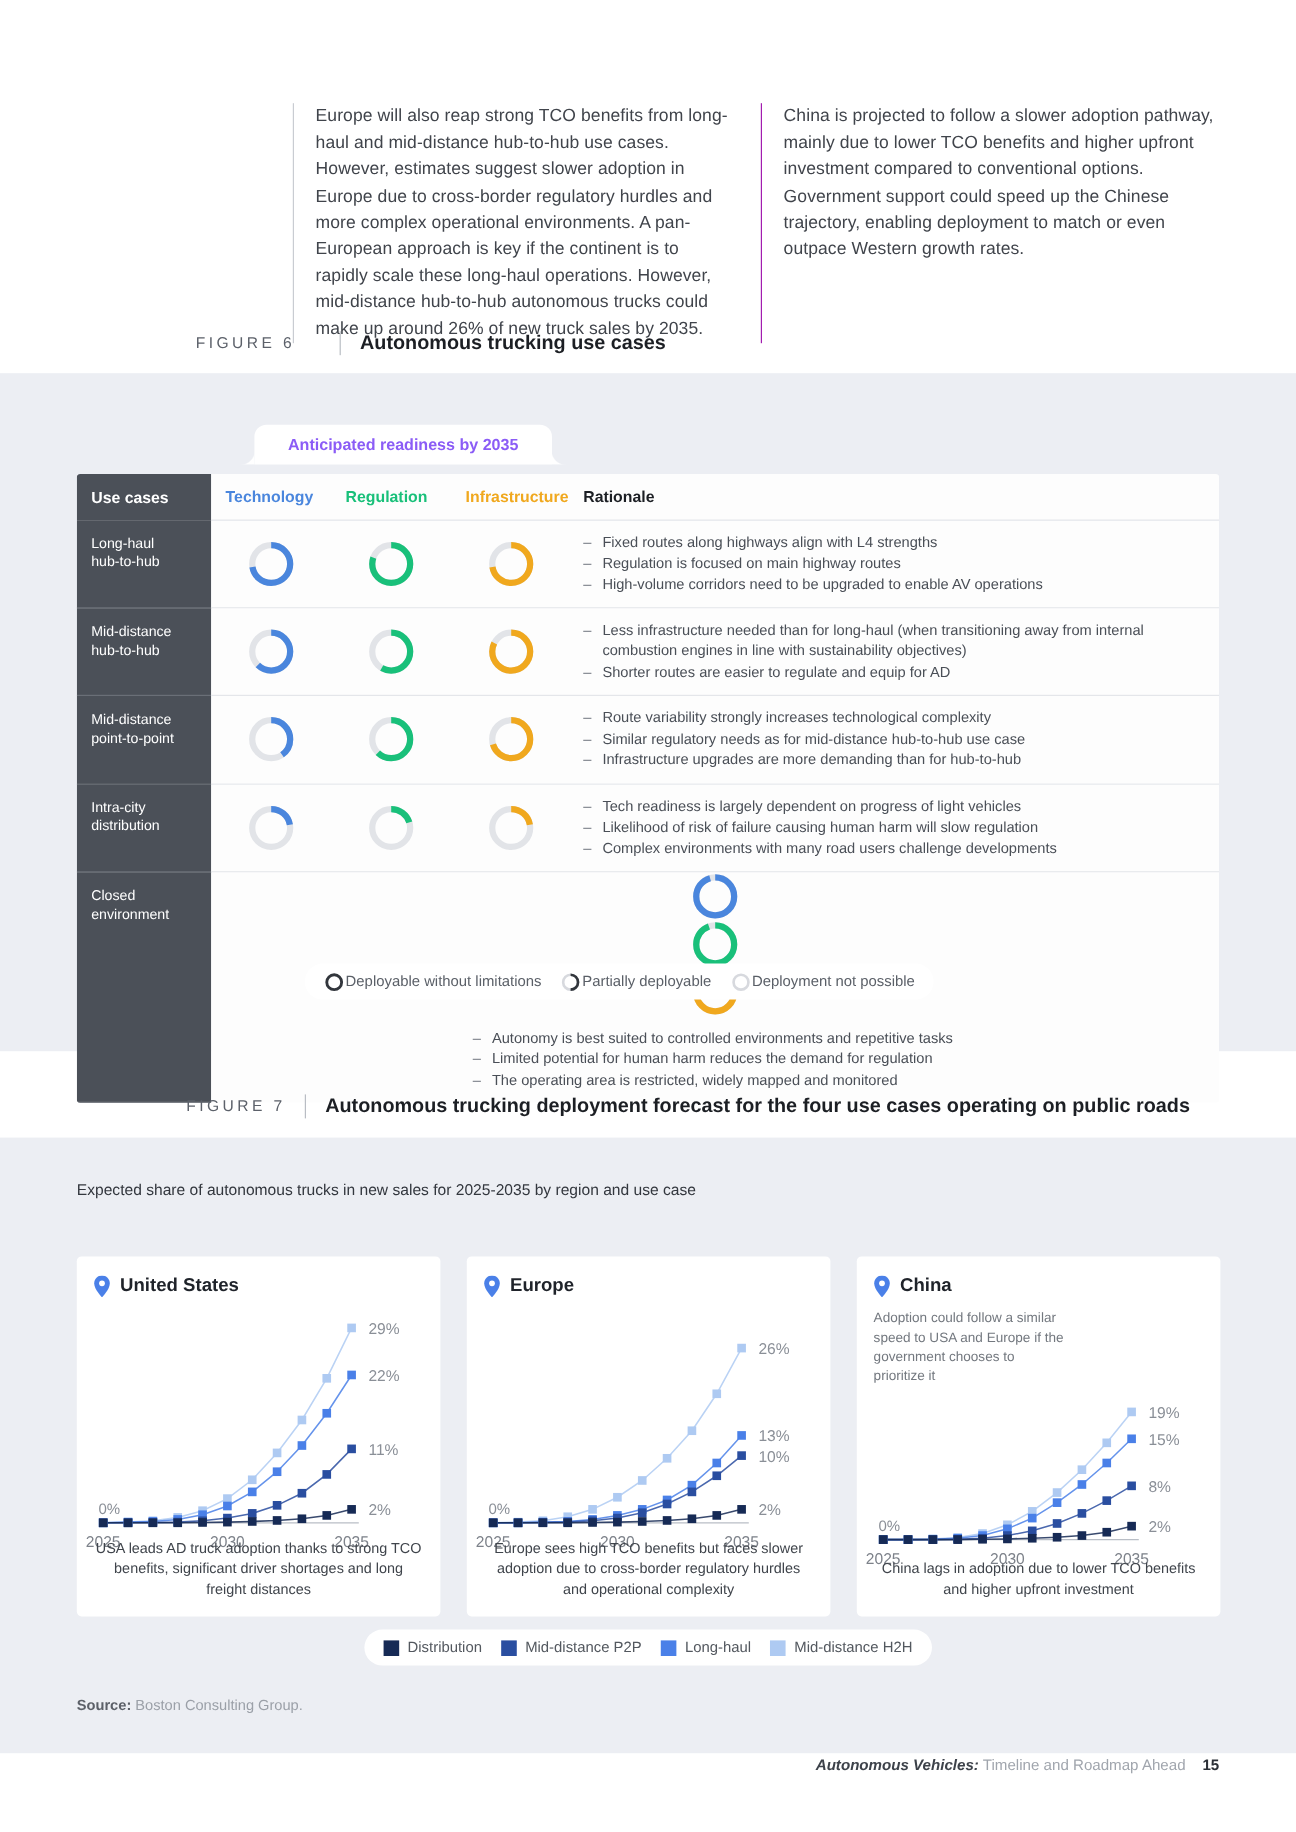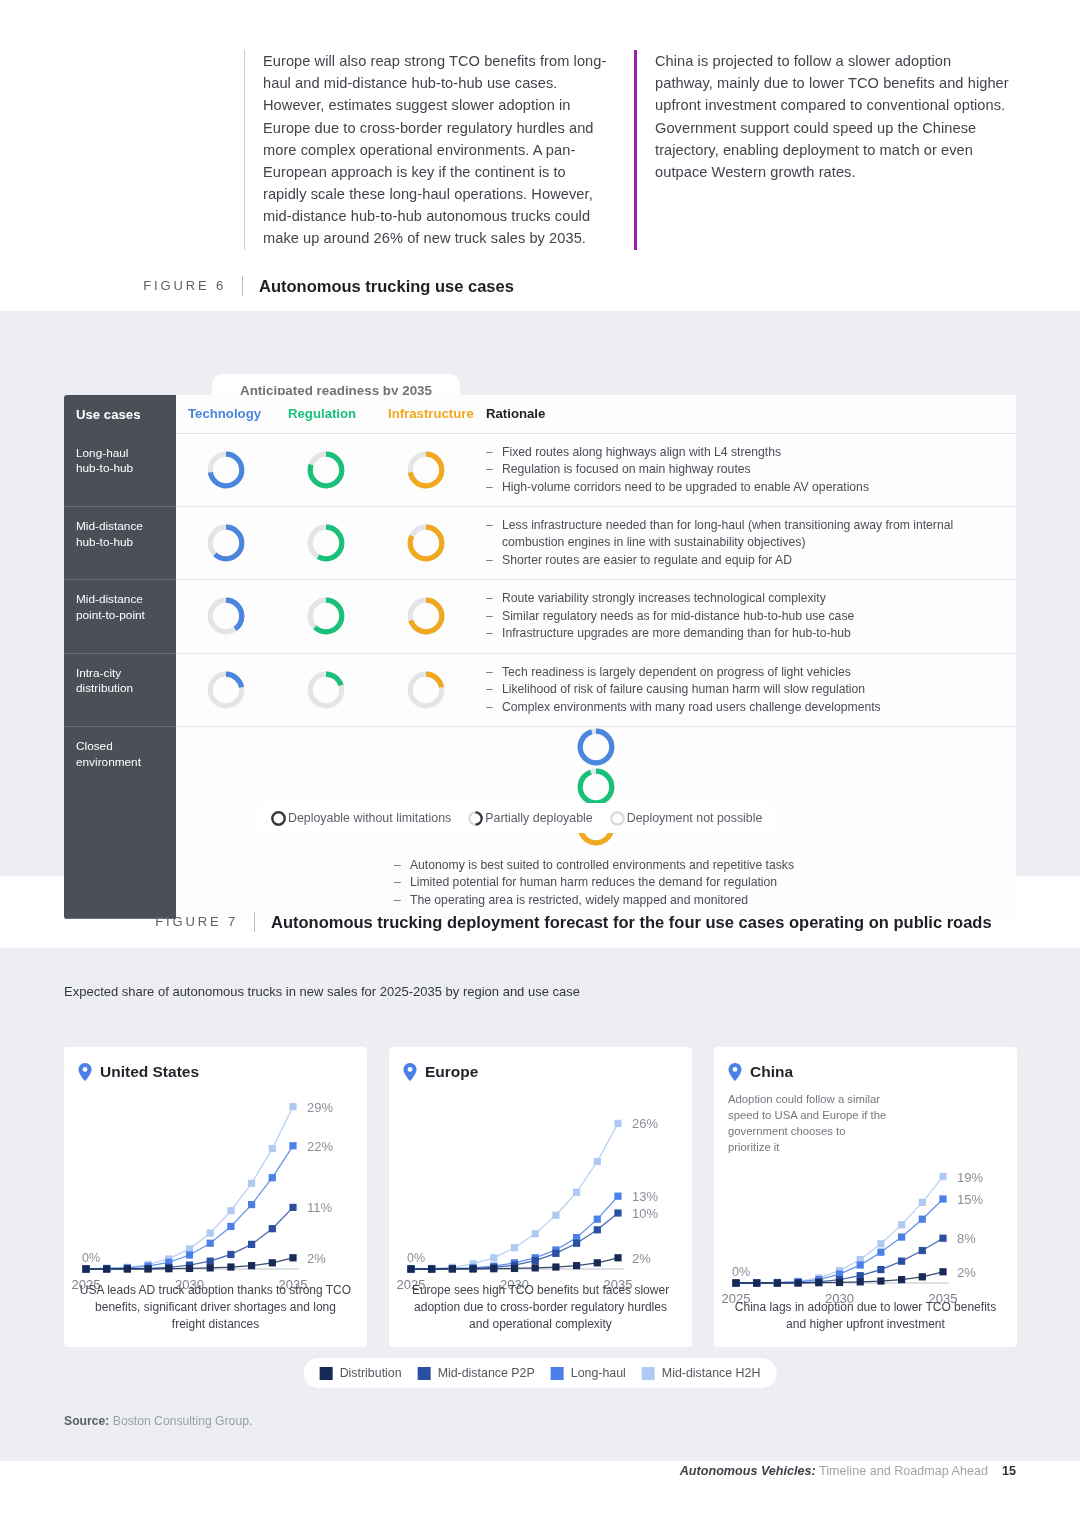--- a/index.html
+++ b/index.html
@@ -7,23 +7,23 @@
     width: 1080px; height: 1527px;
     background: #ffffff;
     font-family: "Liberation Sans", sans-serif;
     color: #3b3f46;
     overflow: hidden;
   }
   .page { position: relative; width: 1080px; height: 1527px; }
 
   
   .intro { position: absolute; left: 244px; top: 50px; width: 790px; display: flex; gap: 0; }
-  .intro-col { position: relative; padding: 0 22px 0 18px; }
+  .intro-col { position: relative; padding: 0 22px 0 18px; margin-top: 36px; }
   .intro-col.left { width: 390px; border-left: 1px solid #c9ccd2; }
-  .intro-col.right { width: 400px; border-left: 3px solid #a21caf; }
+  .intro-col.right { width: 400px; border-left: 1px solid #a21caf; }
   .intro-col p {
     font-size: 14.6px; line-height: 1.52; color: #40444b; letter-spacing: .005em;
   }
 
   
   .fig-row { position: absolute; display: flex; align-items: stretch; }
   .fig-label {
     font-size: 13px; letter-spacing: .22em; color: #5c616a;
     padding-right: 16px; text-align: right; width: 124px; padding-top: 2px;
   }
@@ -31,24 +31,24 @@
     font-size: 16.5px; font-weight: bold; color: #1c1f24;
     border-left: 1px solid #b9bdc4; padding-left: 16px; padding-top: 1px;
   }
 
   
   .panel6 {
     position: absolute; left: 0; top: 311px; width: 1080px; height: 565px;
     background: #eceef3;
   }
   .tabcap {
-    position: absolute; left: 212px; top: 63px; width: 248px; height: 33px;
+    position: absolute; left: 212px; top: 43px; width: 248px; height: 33px;
     background: #fff; border-radius: 10px 10px 0 0;
     display: flex; align-items: center; justify-content: center;
-    font-size: 13.4px; font-weight: bold; color: #737373;
+    font-size: 13.4px; font-weight: bold; color: #8b5cf6;
   }
   .tabcap::before, .tabcap::after {
     content: ""; position: absolute; bottom: 0; width: 12px; height: 12px;
     background: radial-gradient(circle at 0 0, transparent 12px, #fff 12px);
   }
   .tabcap::before { left: -12px; background: radial-gradient(circle at 0 0, transparent 12px, #fff 13px); }
   .tabcap::after { right: -12px; background: radial-gradient(circle at 100% 0, transparent 12px, #fff 13px); }
 
   .table {
     position: absolute; left: 64px; top: 84px; width: 952px;
@@ -137,21 +137,21 @@
 
   <div class="intro">
     <div class="intro-col left">
       <p>Europe will also reap strong TCO benefits from long-haul and mid-distance hub-to-hub use cases. However, estimates suggest slower adoption in Europe due to cross-border regulatory hurdles and more complex operational environments. A pan-European approach is key if the continent is to rapidly scale these long-haul operations. However, mid-distance hub-to-hub autonomous trucks could make up around 26% of new truck sales by 2035.</p>
     </div>
     <div class="intro-col right">
       <p>China is projected to follow a slower adoption pathway, mainly due to lower TCO benefits and higher upfront investment compared to conventional options. Government support could speed up the Chinese trajectory, enabling deployment to match or even outpace Western growth rates.</p>
     </div>
   </div>
 
-  <div class="fig-row" style="left:118px; top:276px; width:600px;">
+  <div class="fig-row" style="left:138px; top:276px; width:600px;gap:21px;">
     <div class="fig-label">FIGURE 6</div>
     <div class="fig-title">Autonomous trucking use cases</div>
   </div>
 
   <div class="panel6">
     <div class="tabcap">Anticipated readiness by 2035</div>
 
     <div class="table">
       <div class="trow head">
         <div class="tcell-uc">Use cases</div>

